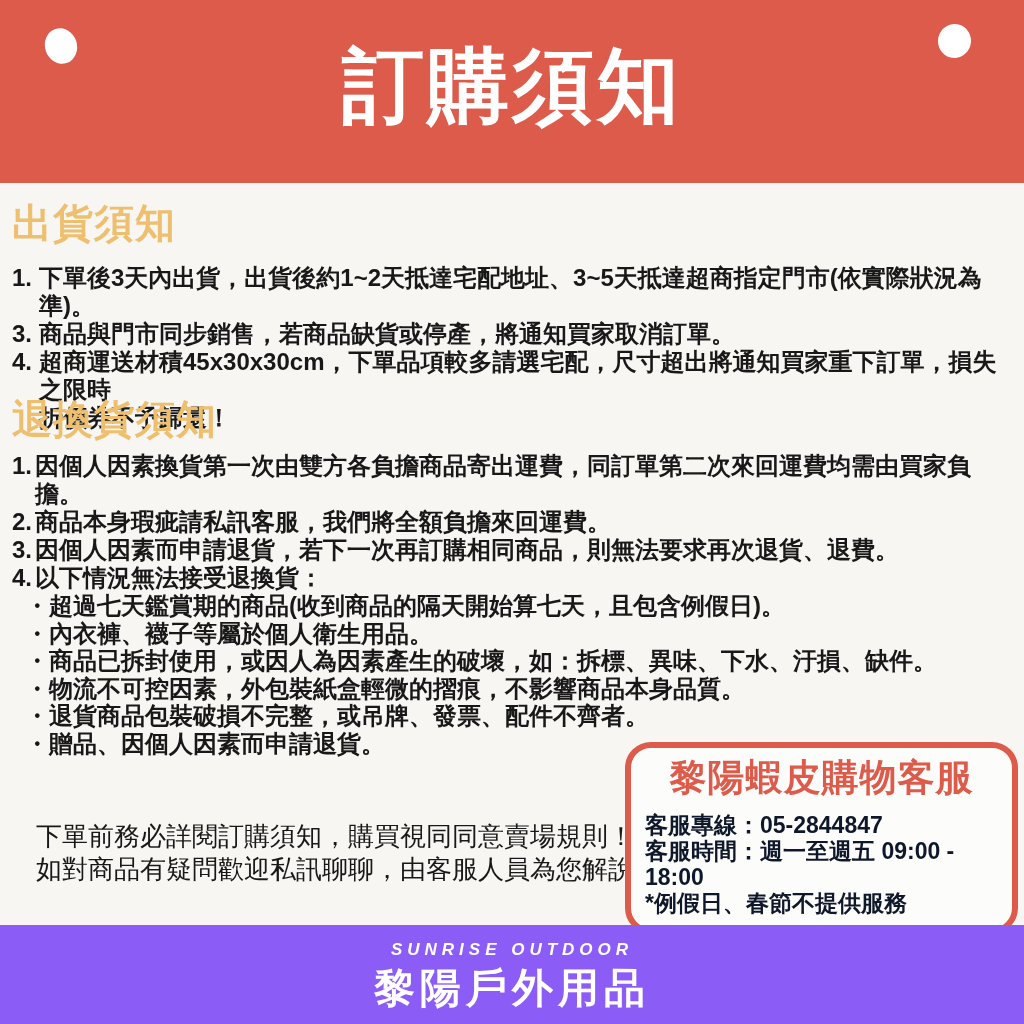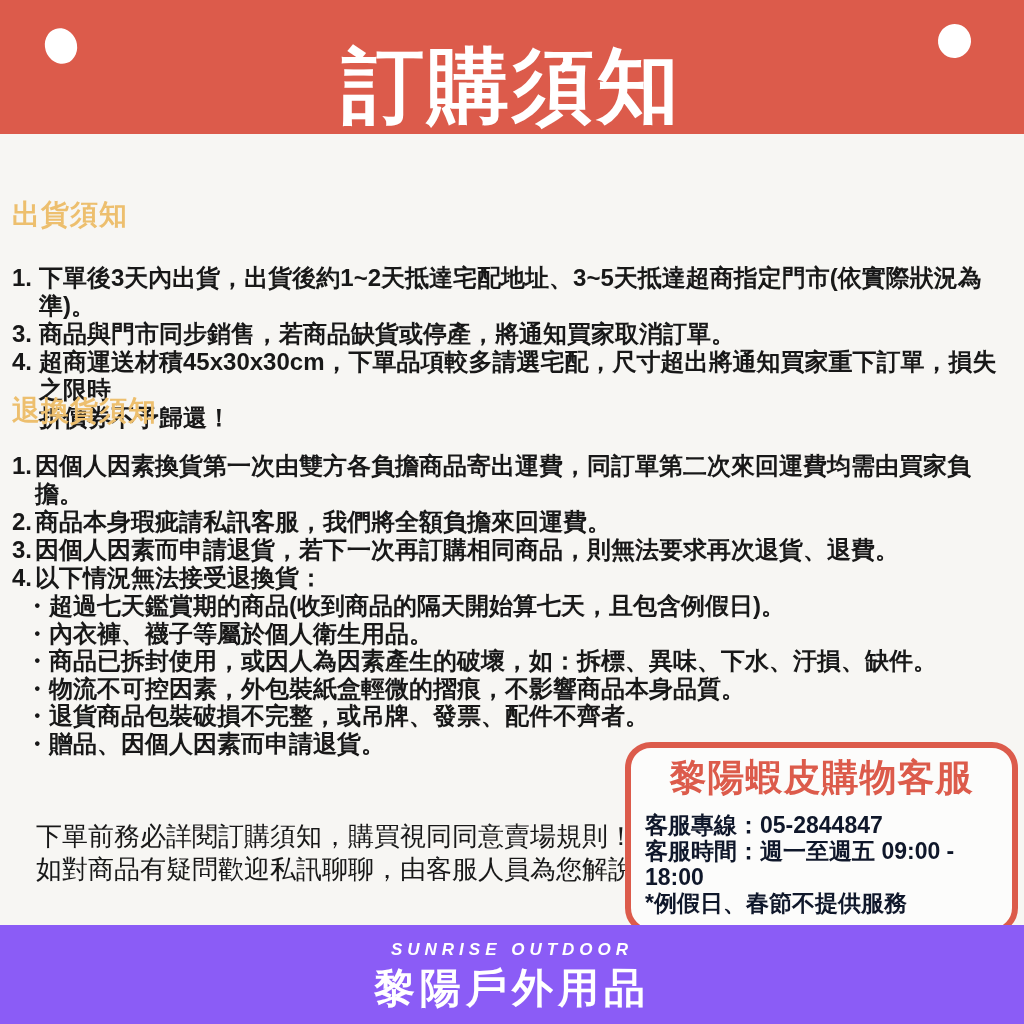--- a/index.html
+++ b/index.html
@@ -2,30 +2,30 @@
 <html><head>
 <meta charset="utf-8">
 <style>
   * { margin:0; padding:0; box-sizing:border-box; }
   body { background:#ffffff; font-family:"Liberation Sans","DejaVu Sans",sans-serif; }
   .page {
     position:relative; width:1024px; height:1024px;
     background:#F7F6F3; overflow:hidden; color:#181818;
   }
   
-  .header { position:absolute; left:0; top:0; width:100%; height:134px; background:#DC5B4B; }
+  .header { position:absolute; left:0; top:0; width:100%; height:183px; background:#DC5B4B; }
   .title {
     position:absolute; left:0; top:32px; width:100%; text-align:center;
     font-size:82px; font-weight:900; color:#ffffff; letter-spacing:3px;
   }
   .dot { position:absolute; background:#ffffff; border-radius:50%; }
   .dot-l { left:45px; top:28px; width:32px; height:36px; transform:rotate(-18deg); }
   .dot-r { left:938px; top:24px; width:33px; height:34px; transform:rotate(14deg); }
   
-  .sec-h { position:absolute; left:12px; font-size:28px; font-weight:900; color:#EDBF6E; letter-spacing:1px; }
+  .sec-h { position:absolute; left:12px; font-size:40px; font-weight:900; color:#EDBF6E; letter-spacing:1px; }
   .h-ship { top:196px; }
   .h-ret  { top:392px; }
   
   .nlist { position:absolute; left:12px; width:1004px; font-weight:700; font-size:24px; line-height:28px; }
   .list-ship { top:264px; }
   .list-ret  { top:452px; }
   .nrow { display:flex; }
   .nrow .num { flex:0 0 27px; }
   .list-ret .nrow .num { flex:0 0 23px; }
   .ntext { flex:1; white-space:pre-wrap; }

